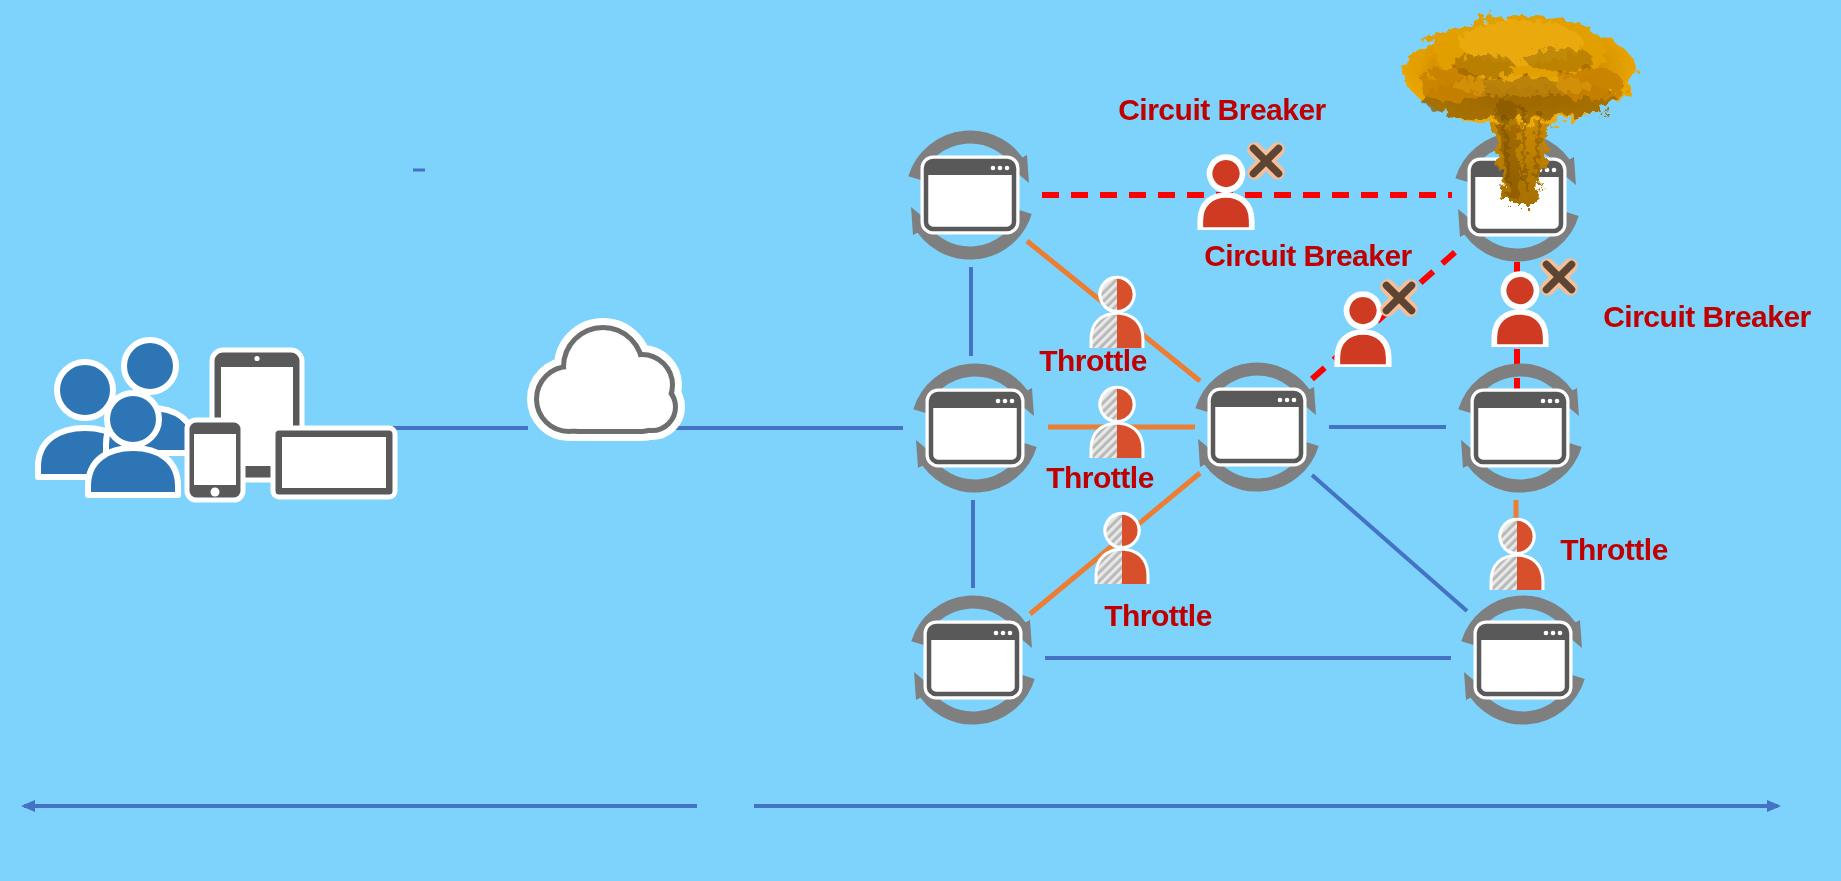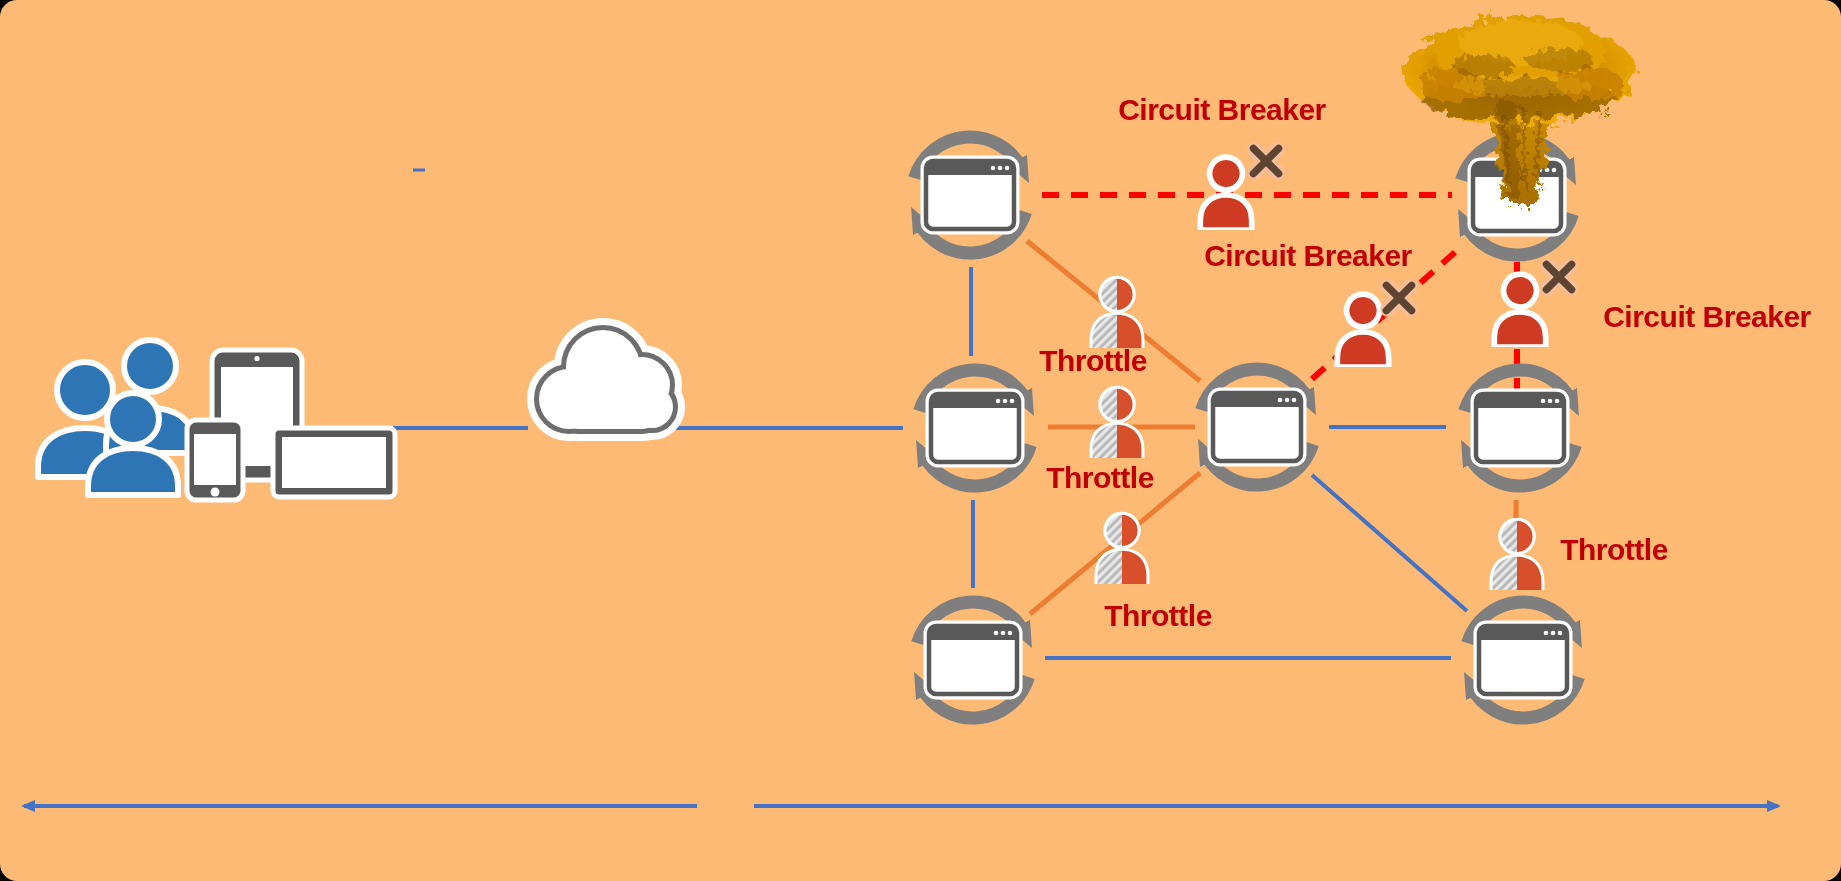--- a/index.html
+++ b/index.html
@@ -1,17 +1,17 @@
 <!DOCTYPE html>
 <html><head>
 <meta charset="utf-8">
 <style>
   html,body{margin:0;padding:0;background:#000;}
-  .stage{position:relative;width:1841px;height:881px;background:#fdba74;overflow:hidden;
-         font-family:"Liberation Sans",sans-serif;border-radius:17px;}
+  .stage{position:relative;width:1841px;height:881px;background:#7dd3fc;overflow:hidden;
+         font-family:"Liberation Sans",sans-serif;}
   .stage svg{position:absolute;overflow:visible;}
   .wires{left:0;top:0;}
   .lbl{position:absolute;color:#C00000;font-weight:bold;font-size:30px;line-height:34px;
        white-space:nowrap;transform:translate(-50%,-50%);letter-spacing:-0.5px;}
   .node{width:150px;height:150px;}
   .tuser{width:68px;height:76px;}
   .buser{width:72px;height:80px;}
   .xmark{width:46px;height:46px;}
 </style>
 </head>

